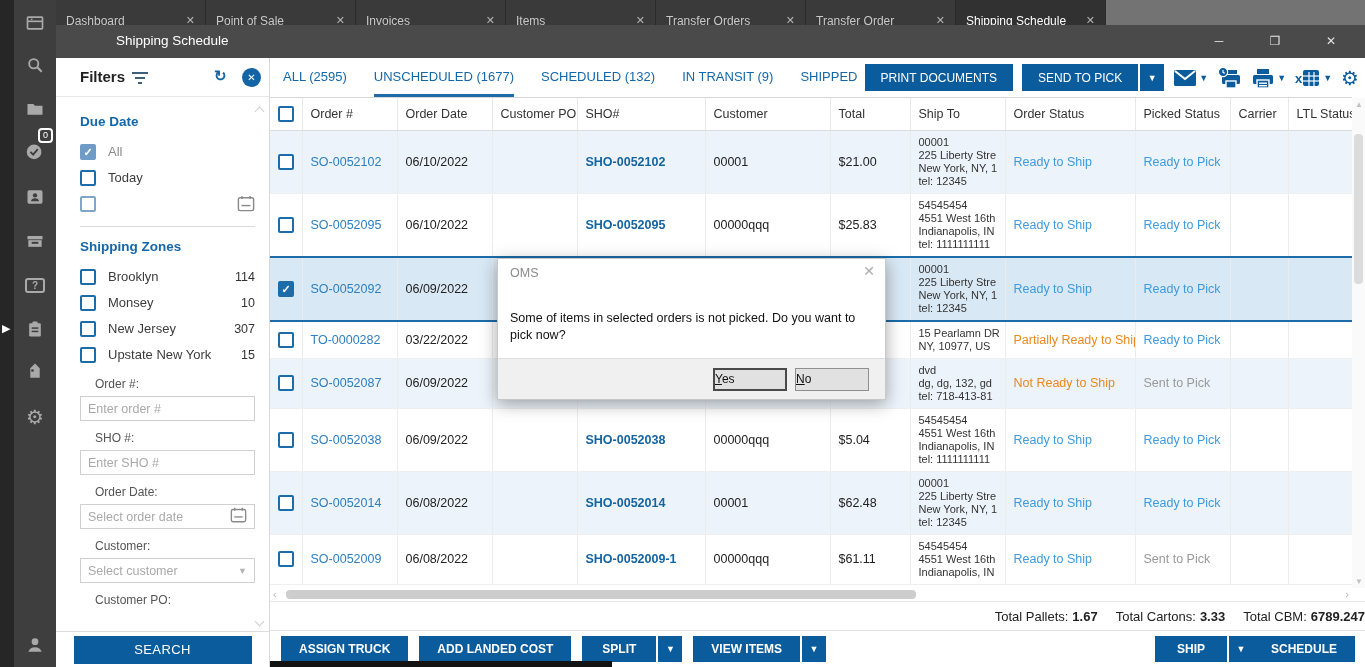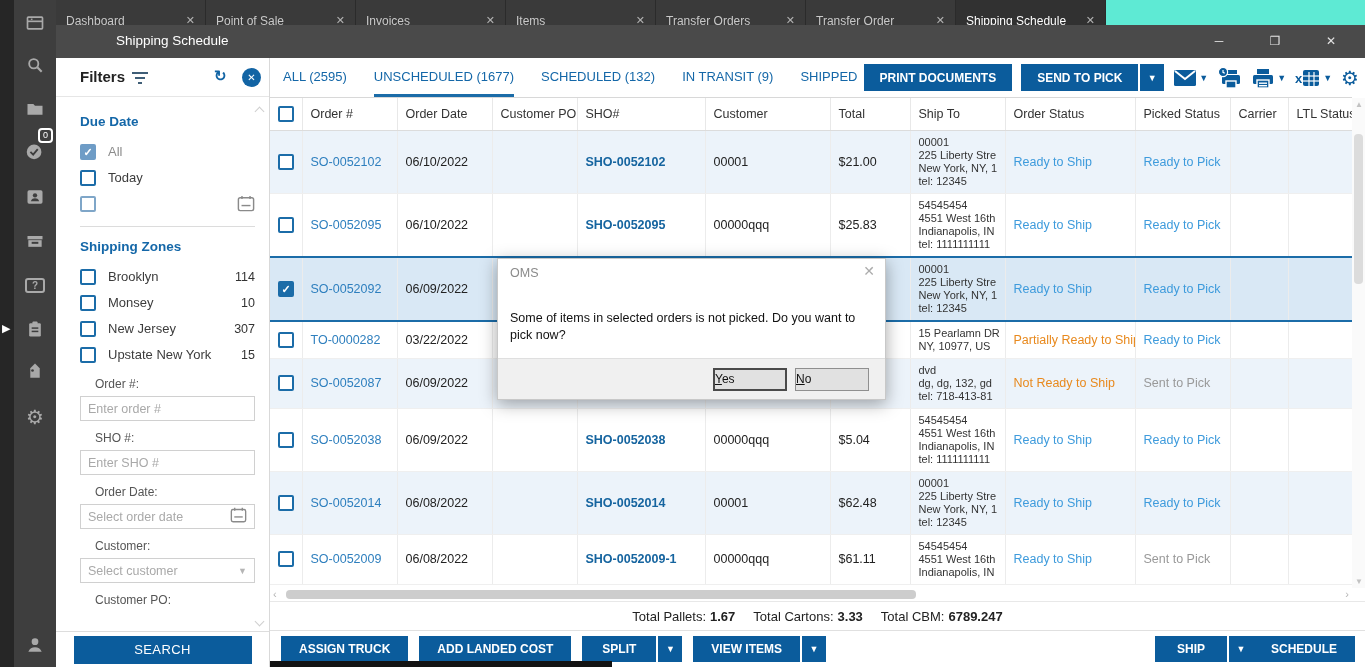--- a/index.html
+++ b/index.html
@@ -9,21 +9,21 @@
   
   .edge-strip{position:absolute;left:0;top:0;width:14px;height:667px;background:#262626;z-index:5}
   .flyout-arrow{position:absolute;left:2px;top:322px;color:#fff;font-size:11px}
   .iconbar{position:absolute;left:14px;top:0;width:42px;height:667px;background:#3E3E3E;z-index:5}
   .sicon{position:absolute;left:0;width:42px;height:34px;display:flex;align-items:center;justify-content:center;color:#A9A9A9}
   .sicon svg{display:block}
   .badge{position:absolute;left:24px;top:-6px;min-width:15px;height:15px;background:#3E3E3E;border:2px solid #fff;border-radius:4px;color:#fff;font-size:9px;line-height:11px;text-align:center;padding:0 2px}
   .camq{width:20px;height:15px;border:2px solid #A9A9A9;border-radius:3px;color:#A9A9A9;font-size:10px;font-weight:bold;text-align:center;line-height:11px}
 
   
-  .tabbar{position:absolute;left:56px;right:0;top:0;height:41px;background:#5eead4;display:flex;z-index:4}
+  .tabbar{position:absolute;left:56px;right:0;top:0;height:41px;background:#737373;display:flex;z-index:4}
   .ttab{width:150px;display:flex;align-items:center;justify-content:space-between;padding:0 10px;background:#3A3A3A;border-right:1px solid #2B2B2B;color:#C9C9C9;font-size:12px;cursor:default}
   .ttab.active{background:#313131;color:#fff}
   .ttab .x{color:#B3B3B3;font-size:11px;margin-left:6px}
 
   
   .titlebar{position:absolute;left:56px;right:0;top:25px;height:33px;background:#4A4A4A;z-index:4}
   .titlebar .t{position:absolute;left:60px;top:8px;color:#fff;font-size:13.5px}
   .winctl{position:absolute;right:6px;top:0;height:33px;display:flex;align-items:center}
   .wbtn{width:56px;text-align:center;color:#E3E3E3;font-size:12px;line-height:33px}
 
@@ -56,21 +56,21 @@
   .chev{position:absolute;width:7px;height:7px;border-left:1px solid #CFCFCF;border-top:1px solid #CFCFCF}
   .chev.up{right:6px;top:50px;transform:rotate(45deg)}
   .chev.dn{right:6px;bottom:42px;transform:rotate(225deg)}
 
   
   .main{position:absolute;left:270px;top:58px;right:0;bottom:0;background:#fff}
   .mtabs{position:absolute;top:0;left:0;right:0;height:39px;display:flex;align-items:center;gap:27px;padding-left:13px}
   .mtab{color:#1467A8;font-size:13px;font-weight:normal;height:39px;line-height:37px;border-bottom:3px solid transparent;white-space:nowrap}
   .mtab.active{border-bottom-color:#1B6CA8}
   .toolbar{position:absolute;right:6px;top:6px;display:flex;align-items:center;gap:9px;background:#fff;padding-left:6px}
-  .tbtn{height:27px;background:#0B5C9C;color:#fff;font-size:12px;font-weight:bold;display:flex;align-items:center;justify-content:center;padding:0 16px;white-space:nowrap}
+  .tbtn{height:27px;background:#0B5C9C;color:#fff;font-size:12px;font-weight:normal;display:flex;align-items:center;justify-content:center;padding:0 16px;white-space:nowrap}
   .splitgrp{display:flex;gap:2px}
   .caretseg{width:24px;height:27px;background:#0B5C9C;color:#fff;display:flex;align-items:center;justify-content:center;font-size:9px}
   .ticon{color:#0B5C9C;display:flex;align-items:center}
   .ticon .dd{font-size:9px;margin-left:2px;color:#0B5C9C}
   .gear-glyph{font-size:20px;color:#0B5C9C;font-family:"DejaVu Sans",sans-serif;line-height:1}
 
   
   .tblwrap{position:absolute;top:39px;left:0;width:1082px;height:491px;overflow:hidden;border-top:1px solid #D8D8D8}
   table{border-collapse:collapse;table-layout:fixed;width:1082px}
   th{font-weight:normal;text-align:left;color:#333;font-size:12.5px;height:32px;padding:0 0 0 8px;border-right:1px solid #E8E8E8;border-bottom:1px solid #DCDCDC;background:#fff;white-space:nowrap;overflow:hidden}
@@ -82,21 +82,21 @@
   .shipto{font-size:11px;color:#333;line-height:13px}
   .st-blue{color:#3E9BDC}.st-orange{color:#E8891D}.st-gray{color:#999}
   .vscroll{position:absolute;top:40px;right:0;width:13px;height:490px;background:#FAFAFA}
   .vthumb{position:absolute;left:2px;top:36px;width:9px;height:150px;background:#DCDCDC;border-radius:4px}
   .varr{position:absolute;left:3px;color:#C2C2C2;font-size:8px}
   .hscroll{position:absolute;top:530px;left:0;width:1082px;height:13px}
   .hthumb{position:absolute;left:16px;top:2px;width:630px;height:9px;background:#CDCDCD;border-radius:4px}
   .harr{position:absolute;top:0;color:#B5B5B5;font-size:11px;line-height:13px}
 
   
-  .totals{position:absolute;top:543px;left:0;right:0;height:29px;border-top:1px solid #E8E8E8;display:flex;align-items:center;justify-content:center;gap:18px;padding-right:0;font-size:13px;color:#222}
+  .totals{position:absolute;top:543px;left:0;right:0;height:29px;border-top:1px solid #E8E8E8;display:flex;align-items:center;justify-content:flex-end;gap:18px;padding-right:0;font-size:13px;color:#222}
   .totals b{margin-left:4px}
   .actions{position:absolute;top:572px;left:0;right:0;bottom:0;border-top:1px solid #E0E0E0;display:flex;align-items:center;gap:11px;padding-left:11px;background:#fff}
   .abtn{height:26px;background:#0B5C9C;color:#fff;font-size:12px;font-weight:bold;display:flex;align-items:center;justify-content:center;padding:0 18px;white-space:nowrap}
   .acar{width:24px;height:26px;background:#0B5C9C;color:#fff;display:flex;align-items:center;justify-content:center;font-size:9px}
   .rightgrp{margin-left:auto;display:flex;padding-right:10px}
 
   
   .dialog{position:absolute;left:497px;top:258px;width:389px;height:142px;background:#fff;border:1px solid #C8C8C8;box-shadow:0 4px 16px rgba(0,0,0,.35);z-index:50}
   .dtitle{position:absolute;left:12px;top:7px;color:#8A8A8A;font-size:12.5px}
   .dclose{position:absolute;right:10px;top:4px;color:#ABABAB;font-size:14px}

